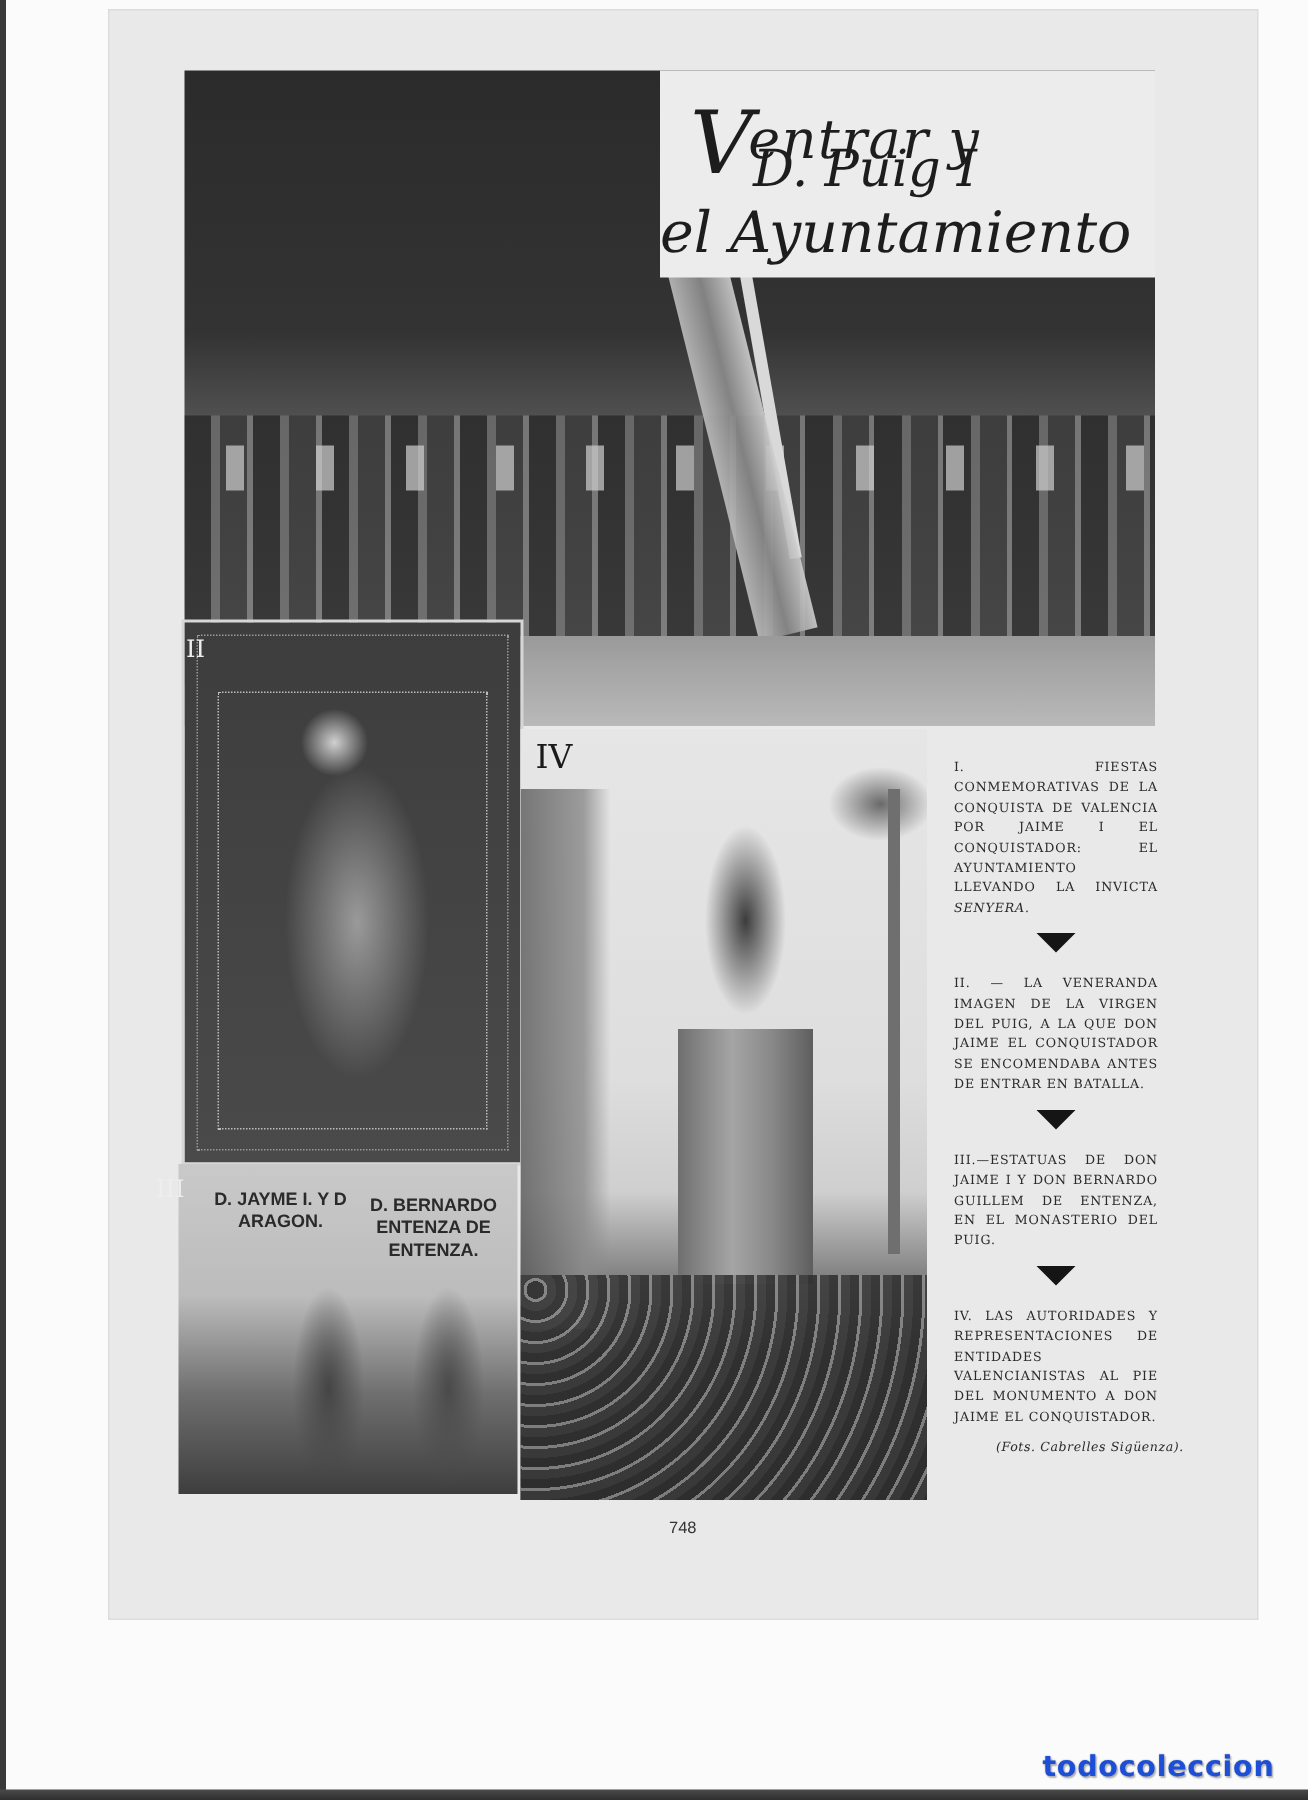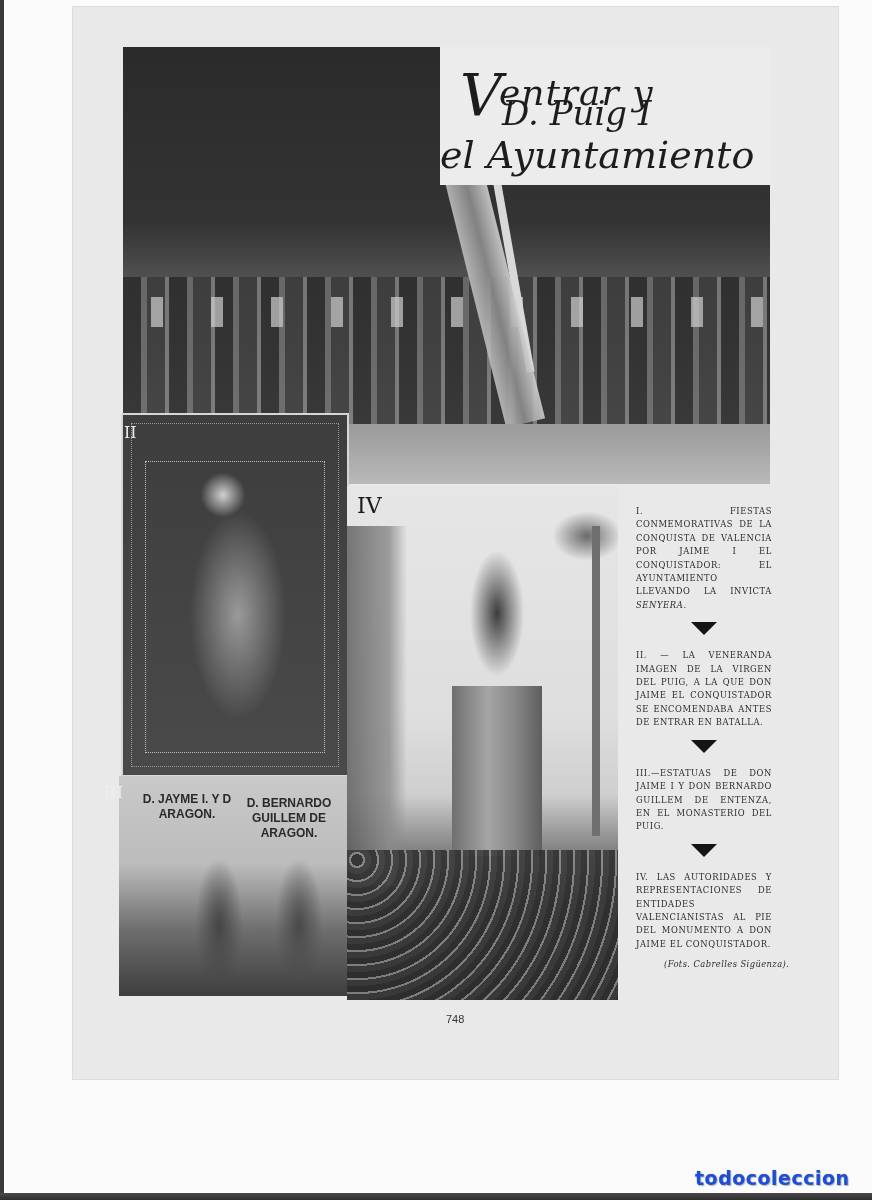--- a/index.html
+++ b/index.html
@@ -75,21 +75,20 @@
     position:absolute; left:8px; top:8px; right:8px; bottom:8px;
     border:1px dotted #999;
   }
   
   .photo-3 {
     left:119px; top:776px; width:226px; height:220px;
     background:
       radial-gradient(ellipse 28px 80px at 100px 150px, #454545, transparent 85%),
       radial-gradient(ellipse 28px 80px at 180px 150px, #4a4a4a, transparent 85%),
       linear-gradient(#c9c9c9 0%, #bcbcbc 40%, #6e6e6e 70%, #3e3e3e 100%);
-    padding-left: 28px;
   }
   .photo-3 .inscription {
     position:absolute; font-family:"Liberation Sans", sans-serif; font-weight:bold;
     color:#2a2a2a; font-size:12px; line-height:15px; text-align:center;
   }
   .photo-3 .insc-left { left:18px; top:16px; width:100px; }
   .photo-3 .insc-right { left:120px; top:20px; width:100px; }
 
   
   .photo-4 {
@@ -177,21 +176,21 @@
 </div>
 
 <div class="photo photo-2">
   <div class="frame-outer"></div>
   <div class="frame-inner"></div>
 </div>
 <div class="roman roman-2">II</div>
 
 <div class="photo photo-3">
   <div class="inscription insc-left">D. JAYME I. Y D ARAGON.</div>
-  <div class="inscription insc-right">D. BERNARDO GUILLEM DE ARAGON.</div>
+  <div class="inscription insc-right">D. BERNARDO ENTENZA DE ENTENZA.</div>
 </div>
 <div class="roman roman-3">III</div>
 
 <div class="photo photo-4">
   <div class="trees-left"></div>
   <div class="palm-top"></div>
   <div class="palm-trunk"></div>
   <div class="statue"></div>
   <div class="pedestal"></div>
   <div class="crowd"></div>

